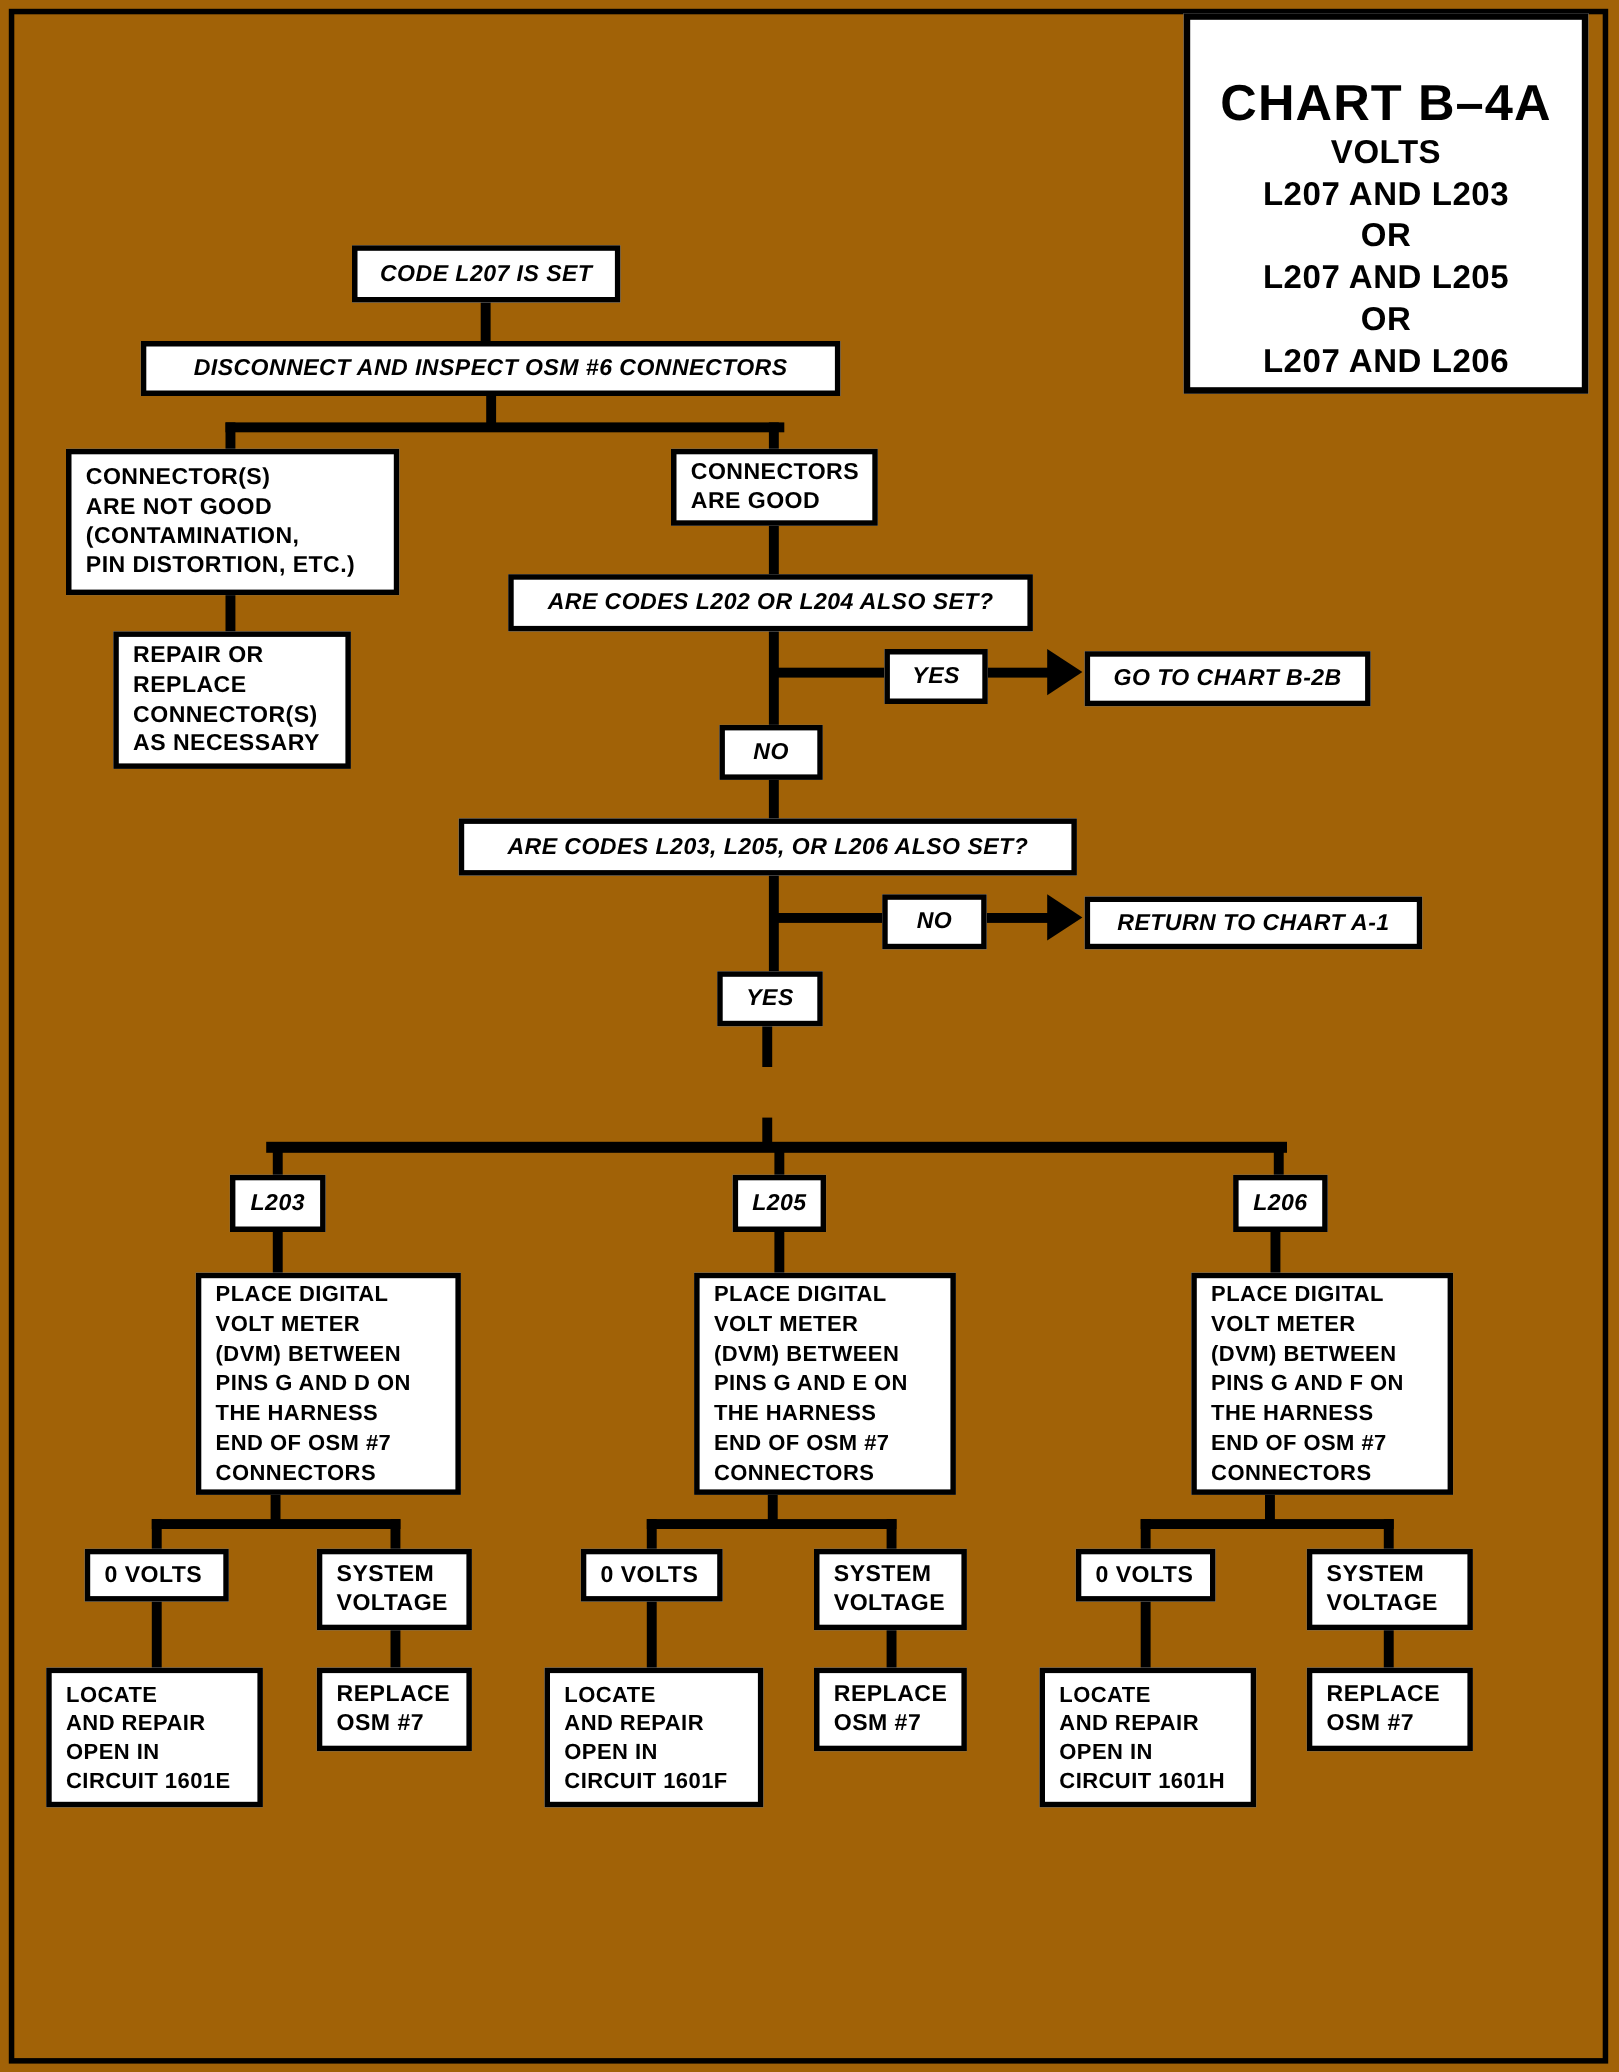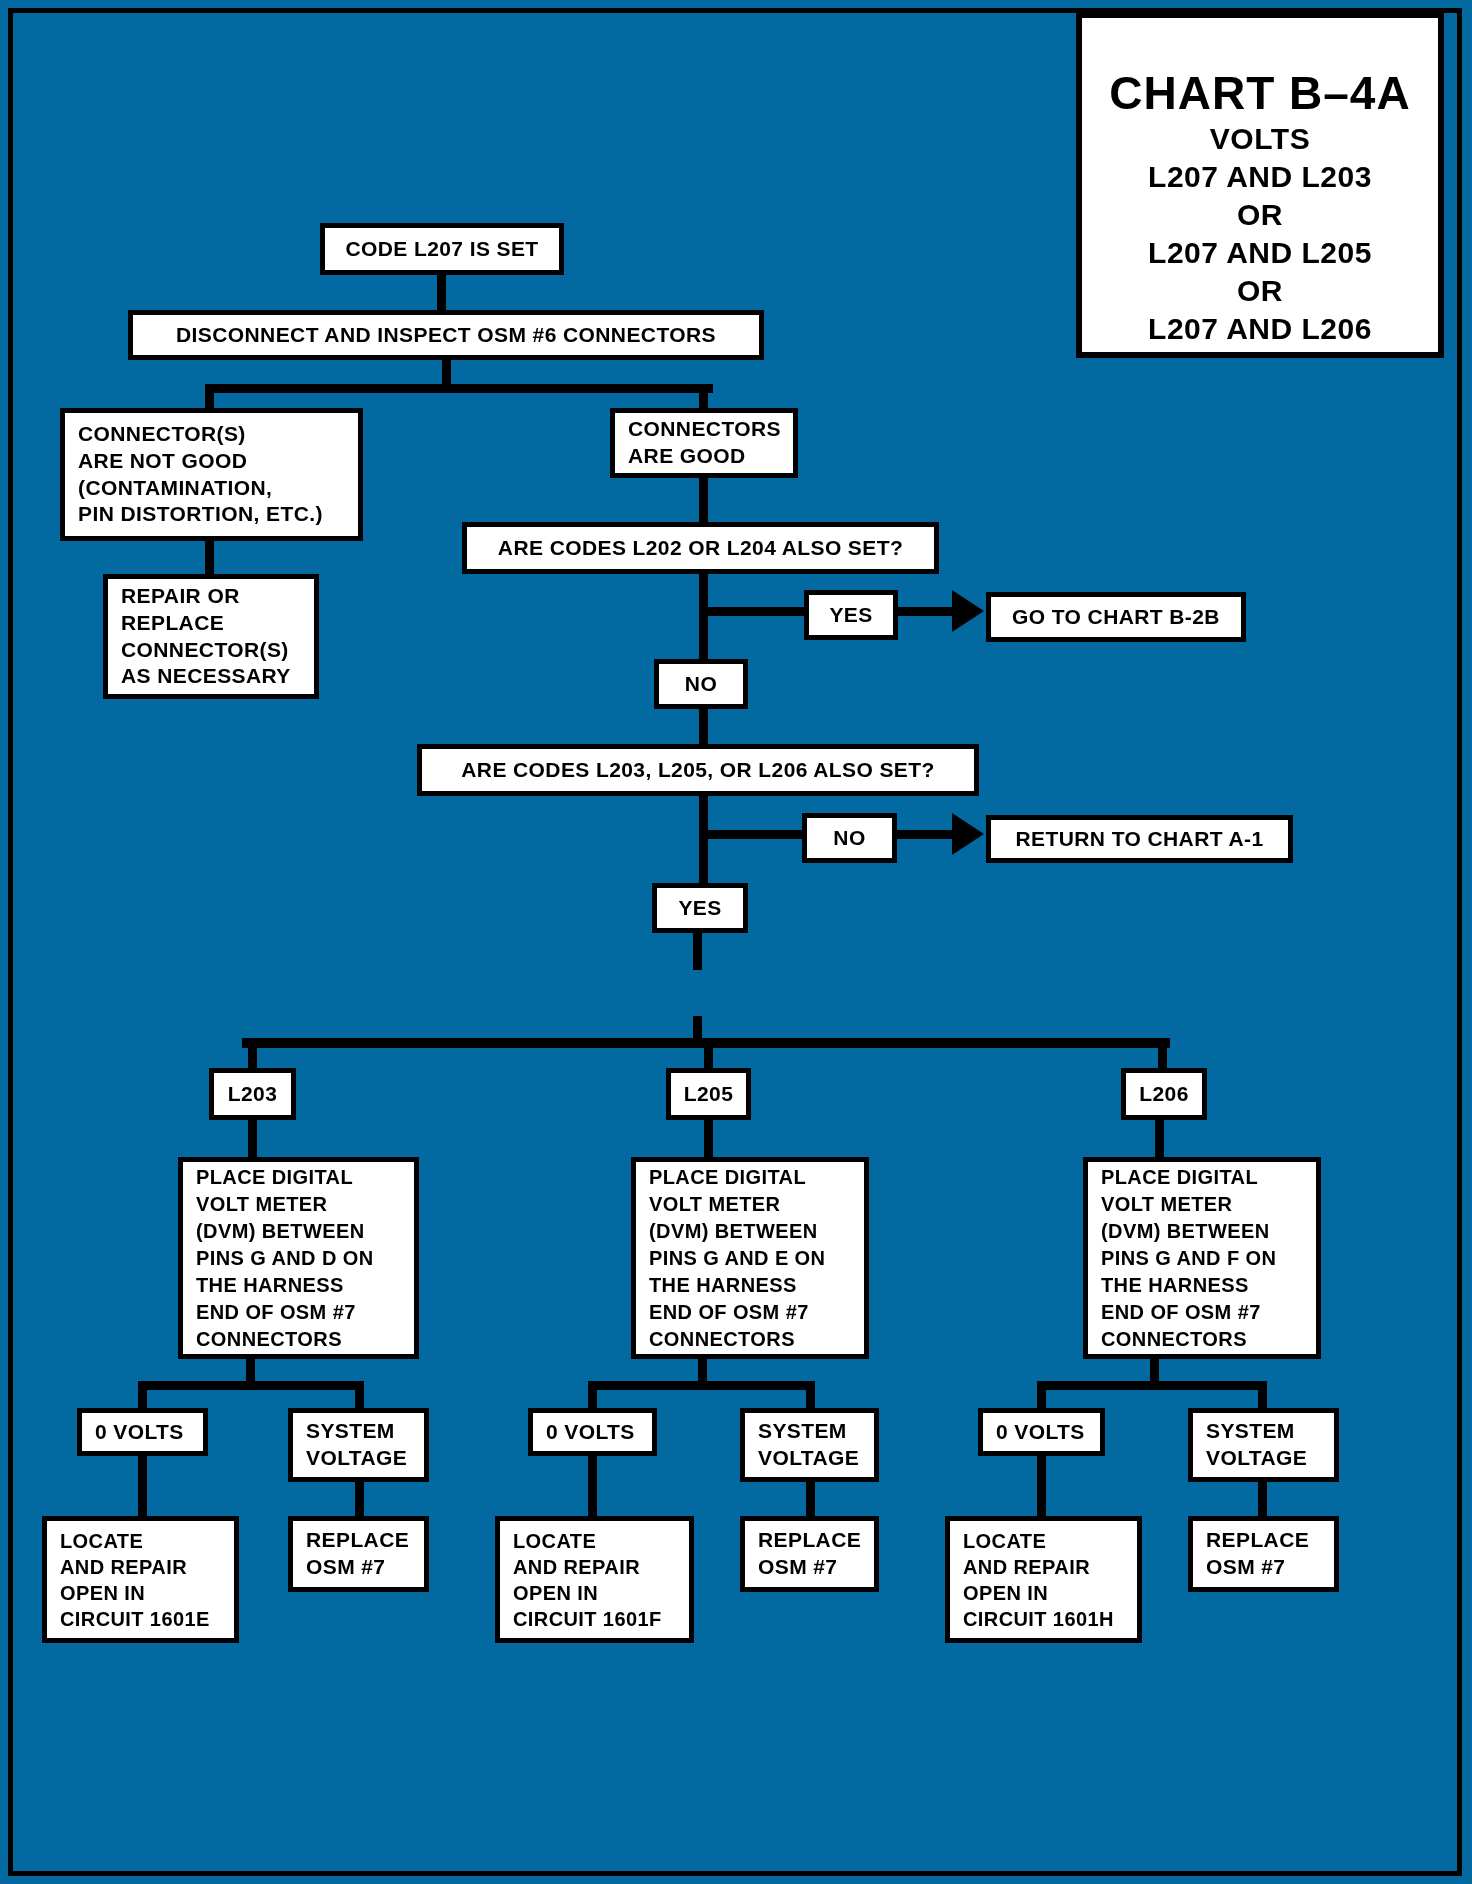--- a/index.html
+++ b/index.html
@@ -1,21 +1,21 @@
 <!DOCTYPE html>
 <html><head>
 <meta charset="utf-8">
 <style>
   html,body{margin:0;padding:0;background:#888;}
-  #page{position:relative;width:1472px;height:1884px;background:#0369a1;overflow:hidden;
+  #page{position:relative;width:1472px;height:1884px;background:#a16207;overflow:hidden;
         font-family:"Liberation Sans",sans-serif;}
   #frame{position:absolute;left:8px;top:8px;right:10px;bottom:8px;border:5px solid #000;}
   .node{position:absolute;box-sizing:border-box;border:5px solid #000;background:#fff;color:#000;
         font-weight:bold;font-size:21px;line-height:1.28;letter-spacing:.4px;white-space:pre-line;}
-  .c{display:flex;align-items:center;justify-content:center;text-align:right;}
+  .c{display:flex;align-items:center;justify-content:center;text-align:right;font-style:italic;}
   .l{display:flex;align-items:center;padding-left:13px;padding-right:6px;}
   .dvm{font-size:20px;line-height:27px;margin-left:48px;}
   .sm{font-size:20px;line-height:26px;}
   .line{position:absolute;background:#000;}
   .arr{position:absolute;width:0;height:0;border-top:21px solid transparent;
        border-bottom:21px solid transparent;border-left:32px solid #000;}
   #titlebox{position:absolute;box-sizing:border-box;left:1076px;top:12px;width:368px;height:346px;
             border:6px solid #000;background:#fff;text-align:center;color:#000;}
   #titlebox .t{font-weight:bold;font-size:46px;letter-spacing:1px;margin-top:48px;}
   #titlebox .s{font-weight:bold;font-size:30px;line-height:38px;letter-spacing:.5px;}

